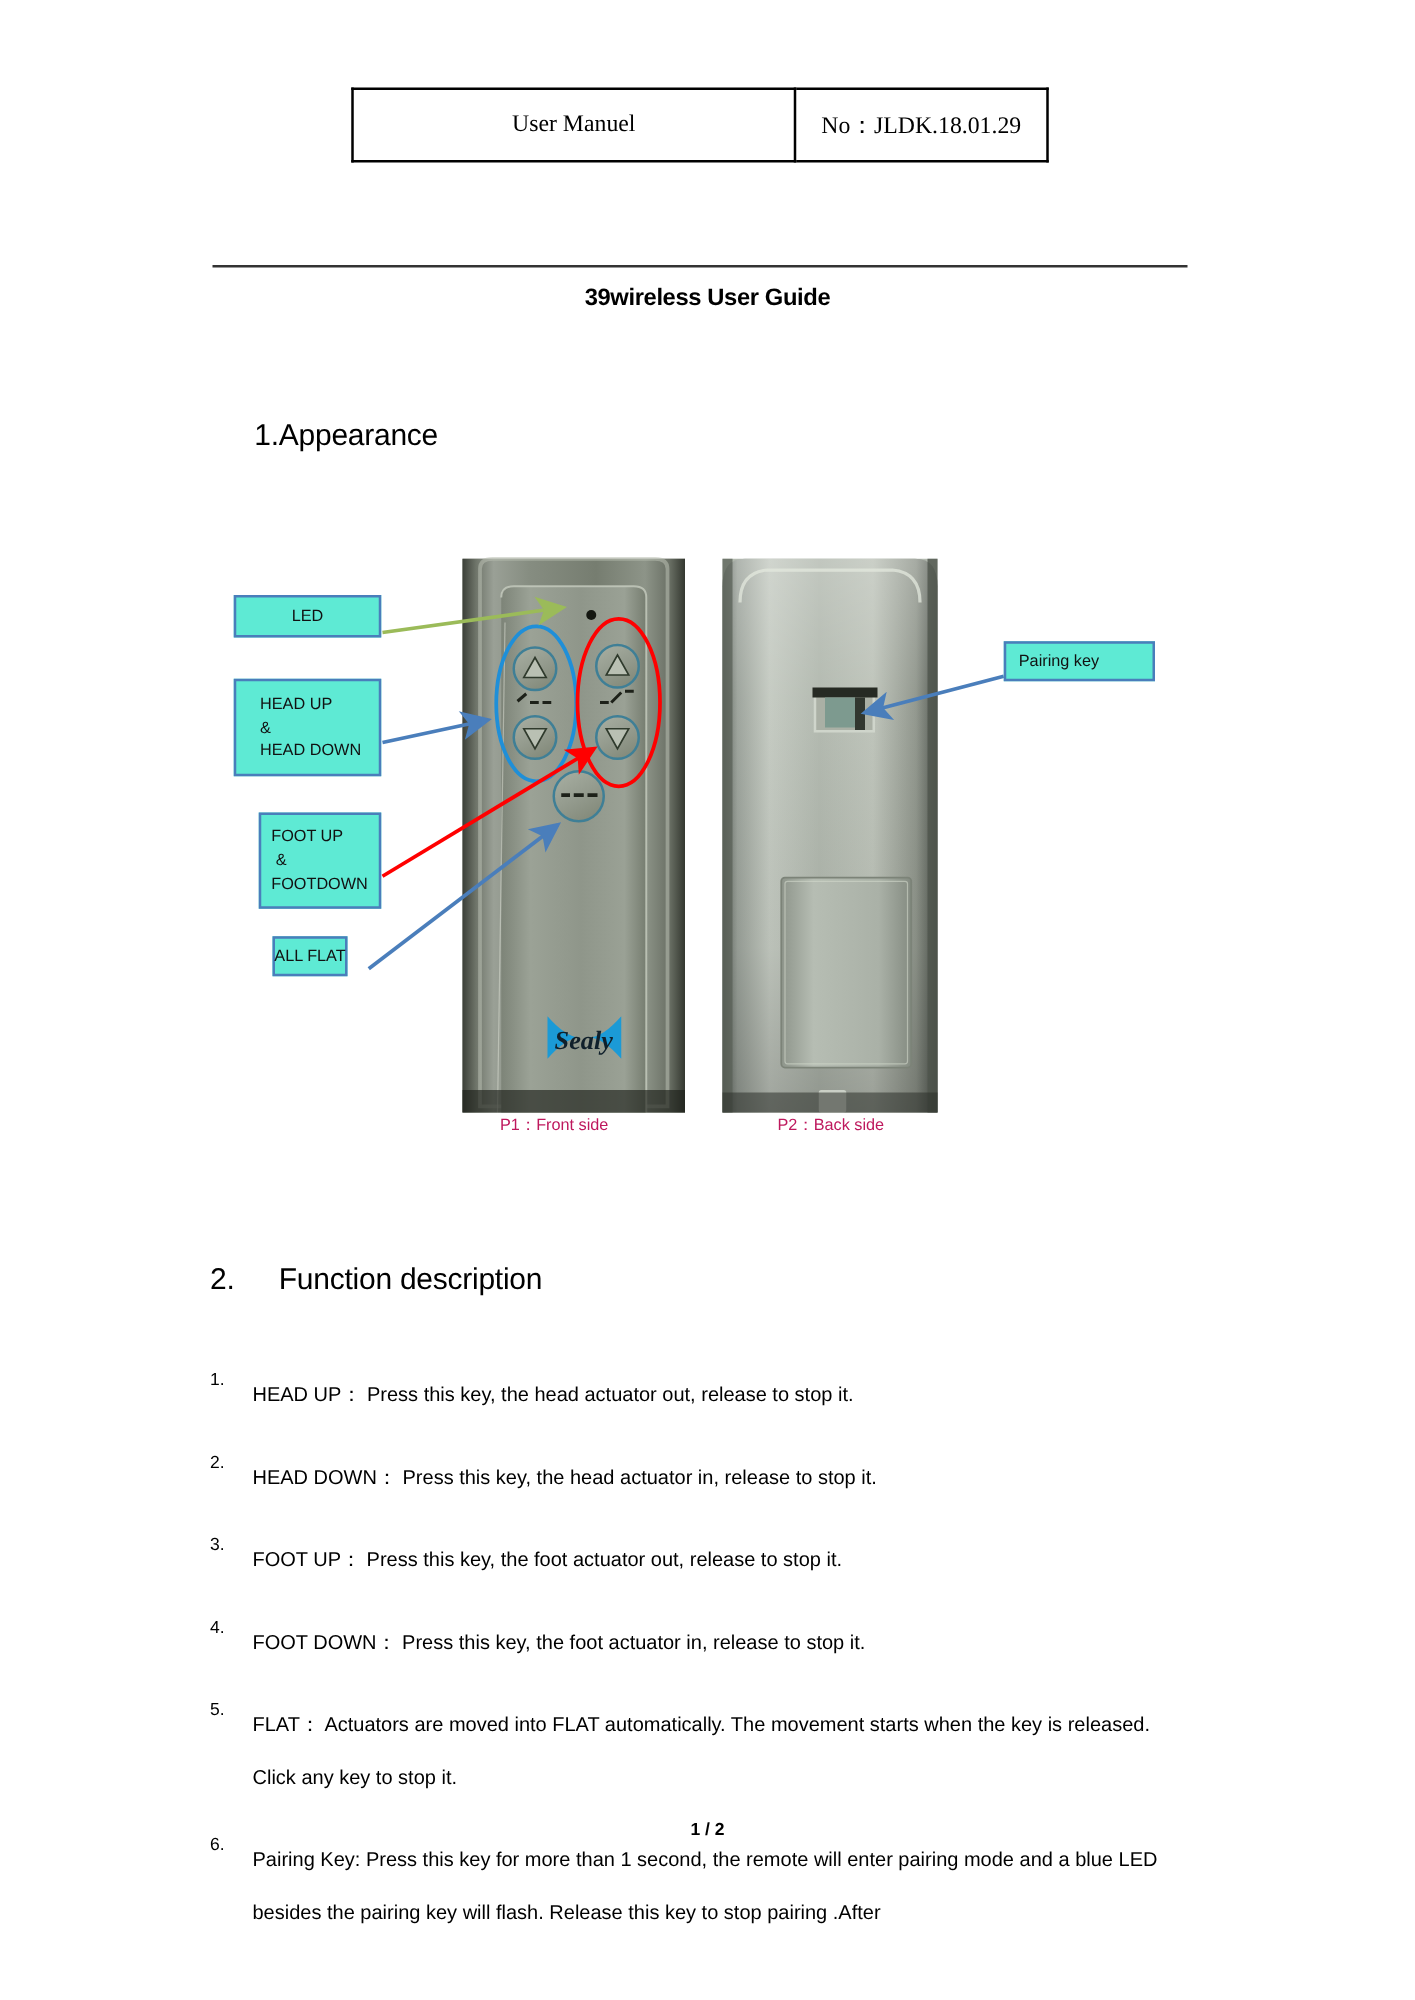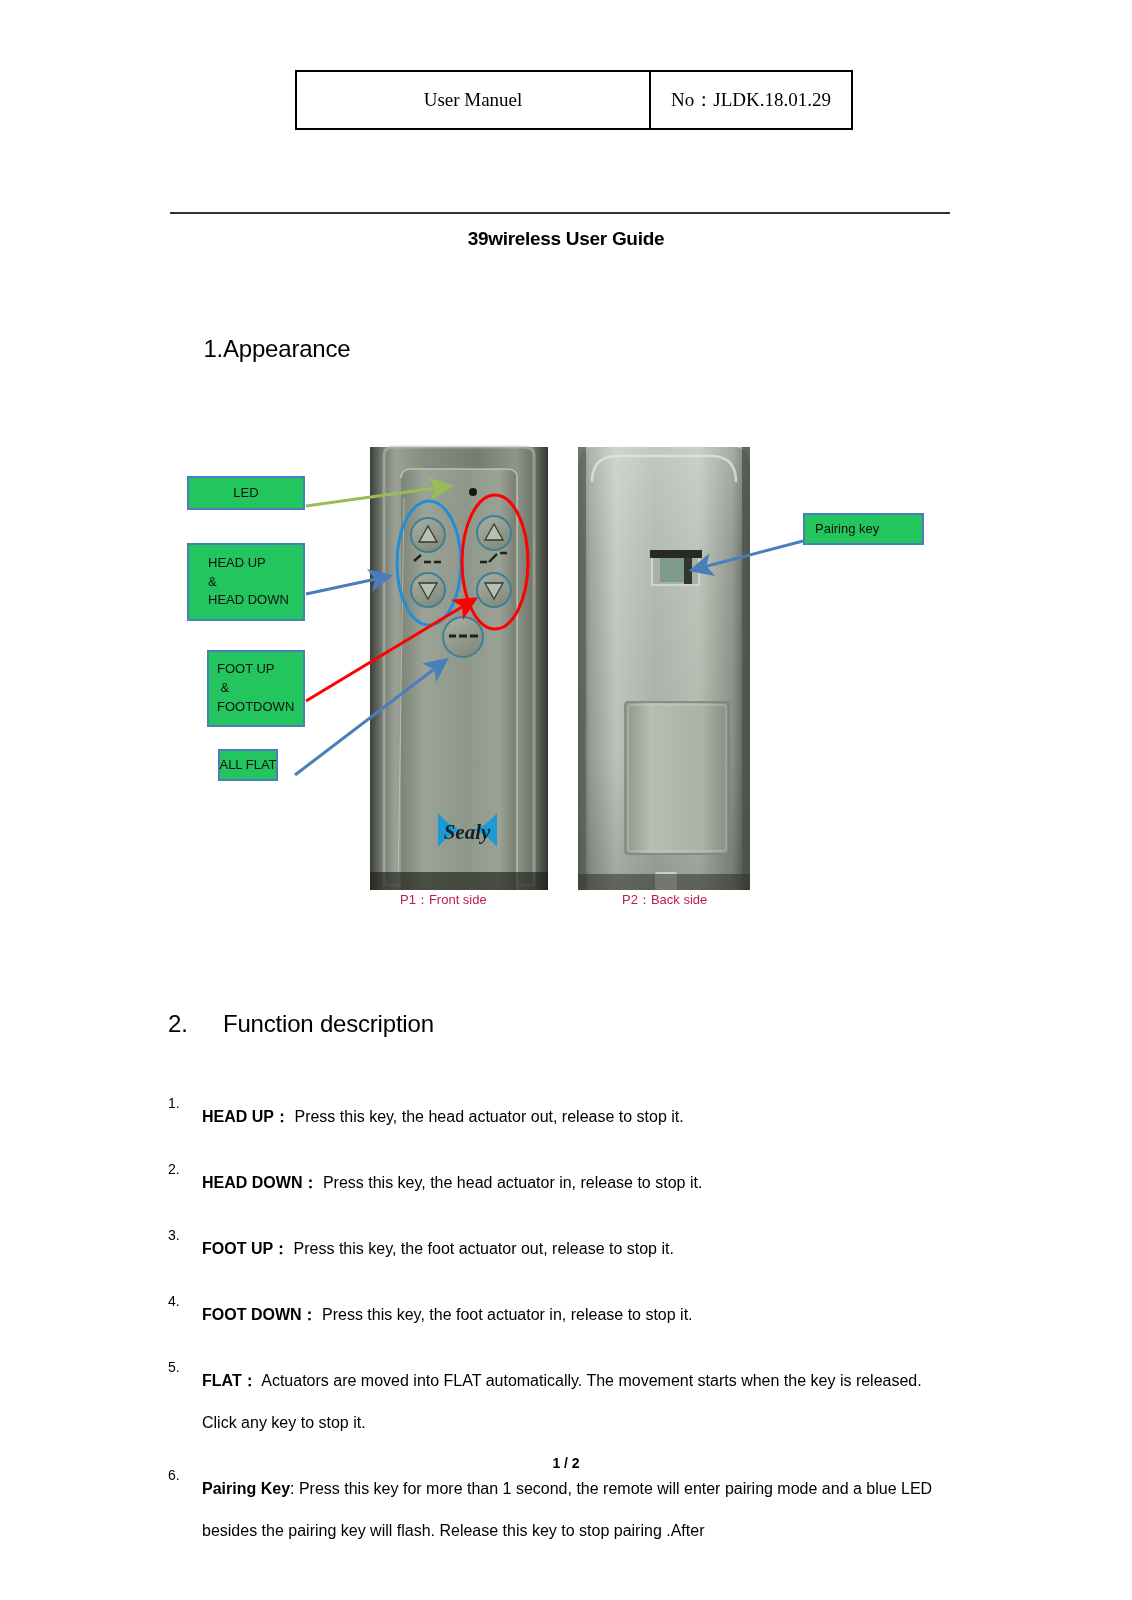--- a/index.html
+++ b/index.html
@@ -12,21 +12,21 @@
     height: 1600px;
     position: relative;
     font-family: "Liberation Sans", sans-serif;
     color: #000;
     overflow: hidden;
   }
 
   
   .hdr-table {
     position: absolute;
-    left: 295px;
+    left: 281px;
     top: 70px;
     width: 552px;
     border-collapse: collapse;
     table-layout: fixed;
   }
   .hdr-table td {
     border: 2px solid #000;
     font-family: "Liberation Serif", serif;
     font-size: 19px;
     text-align: center;
@@ -77,21 +77,21 @@
     pointer-events: none;
     text-align: center;
   }
   .figure svg { display: block; }
 
   
   .callout {
     position: absolute;
     box-sizing: border-box;
     border: 2px solid #4a7ebb;
-    background: #22c55e;
+    background: #5eead4;
     font-size: 13px;
     color: #111;
     line-height: 1.45;
     display: flex;
     flex-direction: column;
     justify-content: center;
   }
   .callout.centered { align-items: center; }
   .callout .ln { display: block; white-space: pre; }
 
@@ -130,21 +130,21 @@
   }
   .fn-num {
     width: 34px;
     flex: 0 0 34px;
     font-size: 14px;
   }
   .fn-body {
     flex: 1 1 auto;
     line-height: 42px;
   }
-  .fn-body b { font-weight: bold; }
+  .fn-body b { font-weight: normal; }
 
   
   .page-no {
     position: absolute;
     left: 0;
     top: 1438px;
     width: 1132px;
     text-align: center;
     font-size: 14px;
     font-weight: bold;

